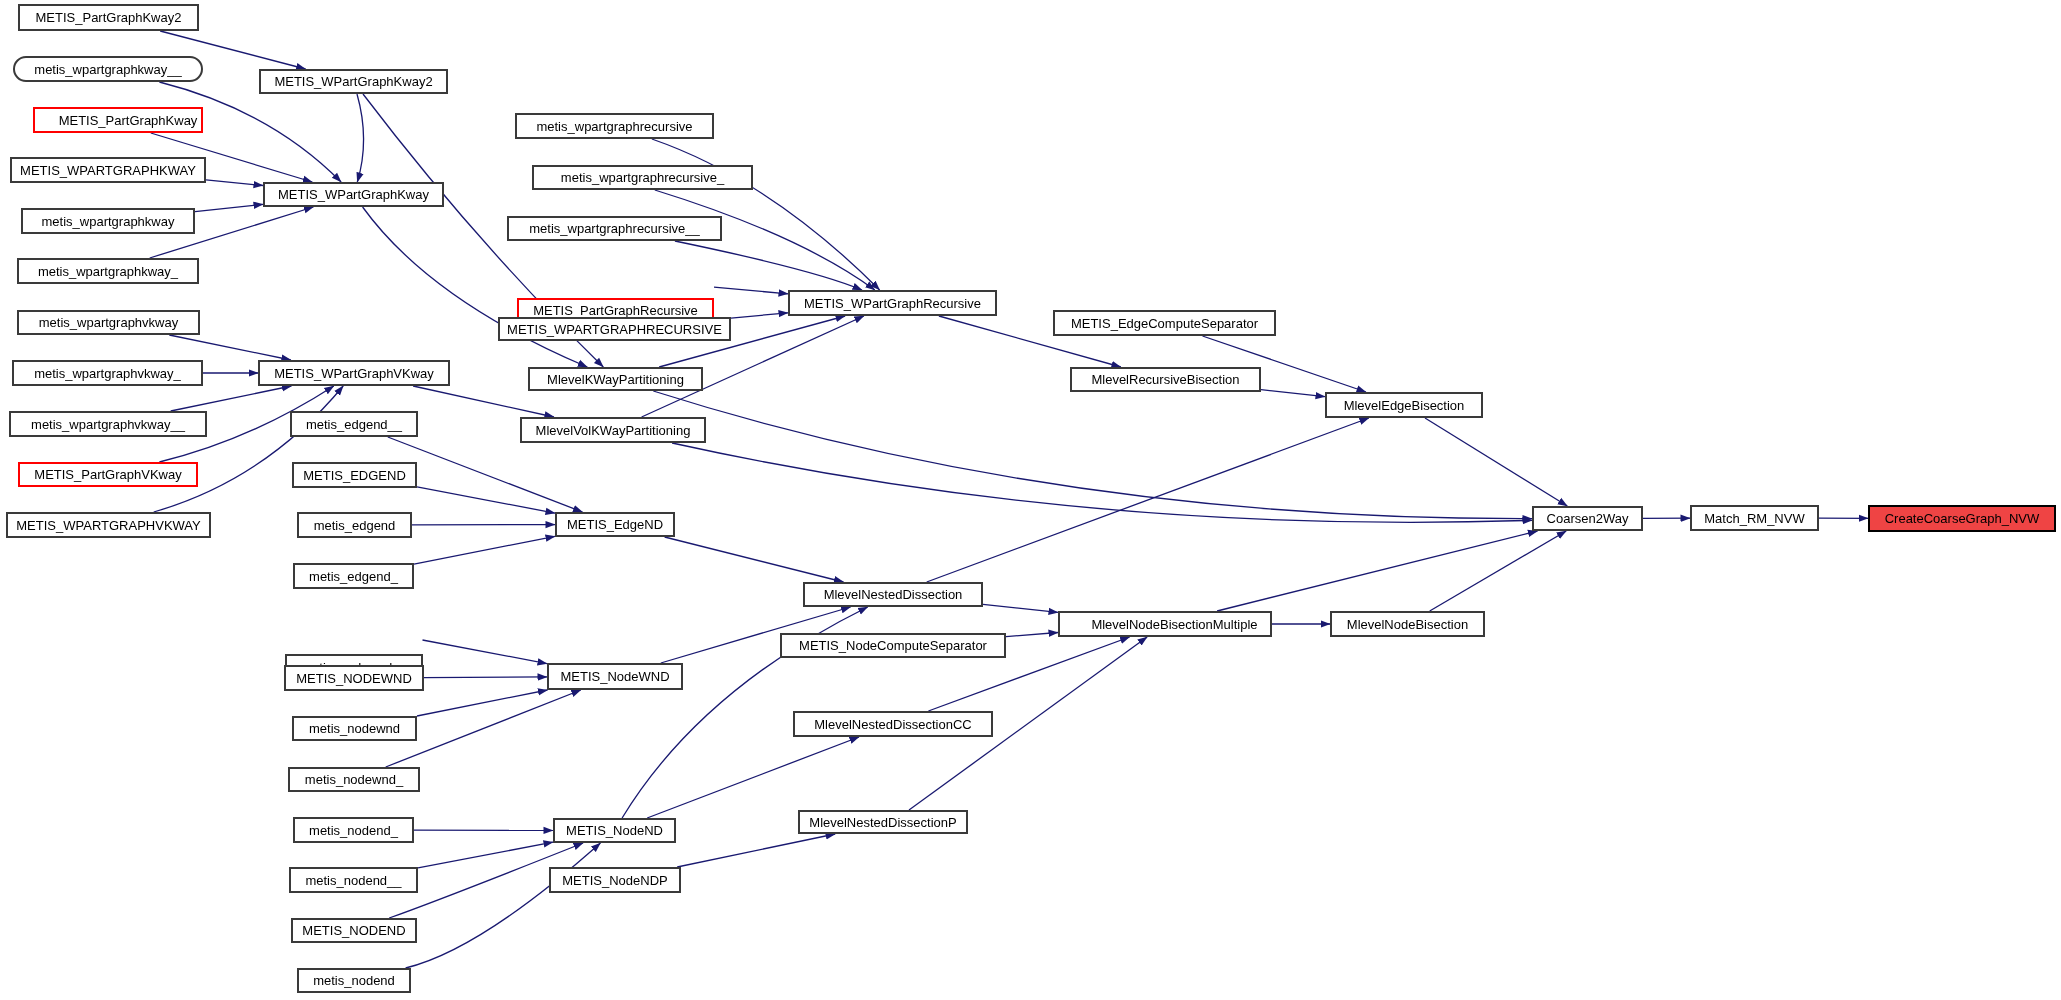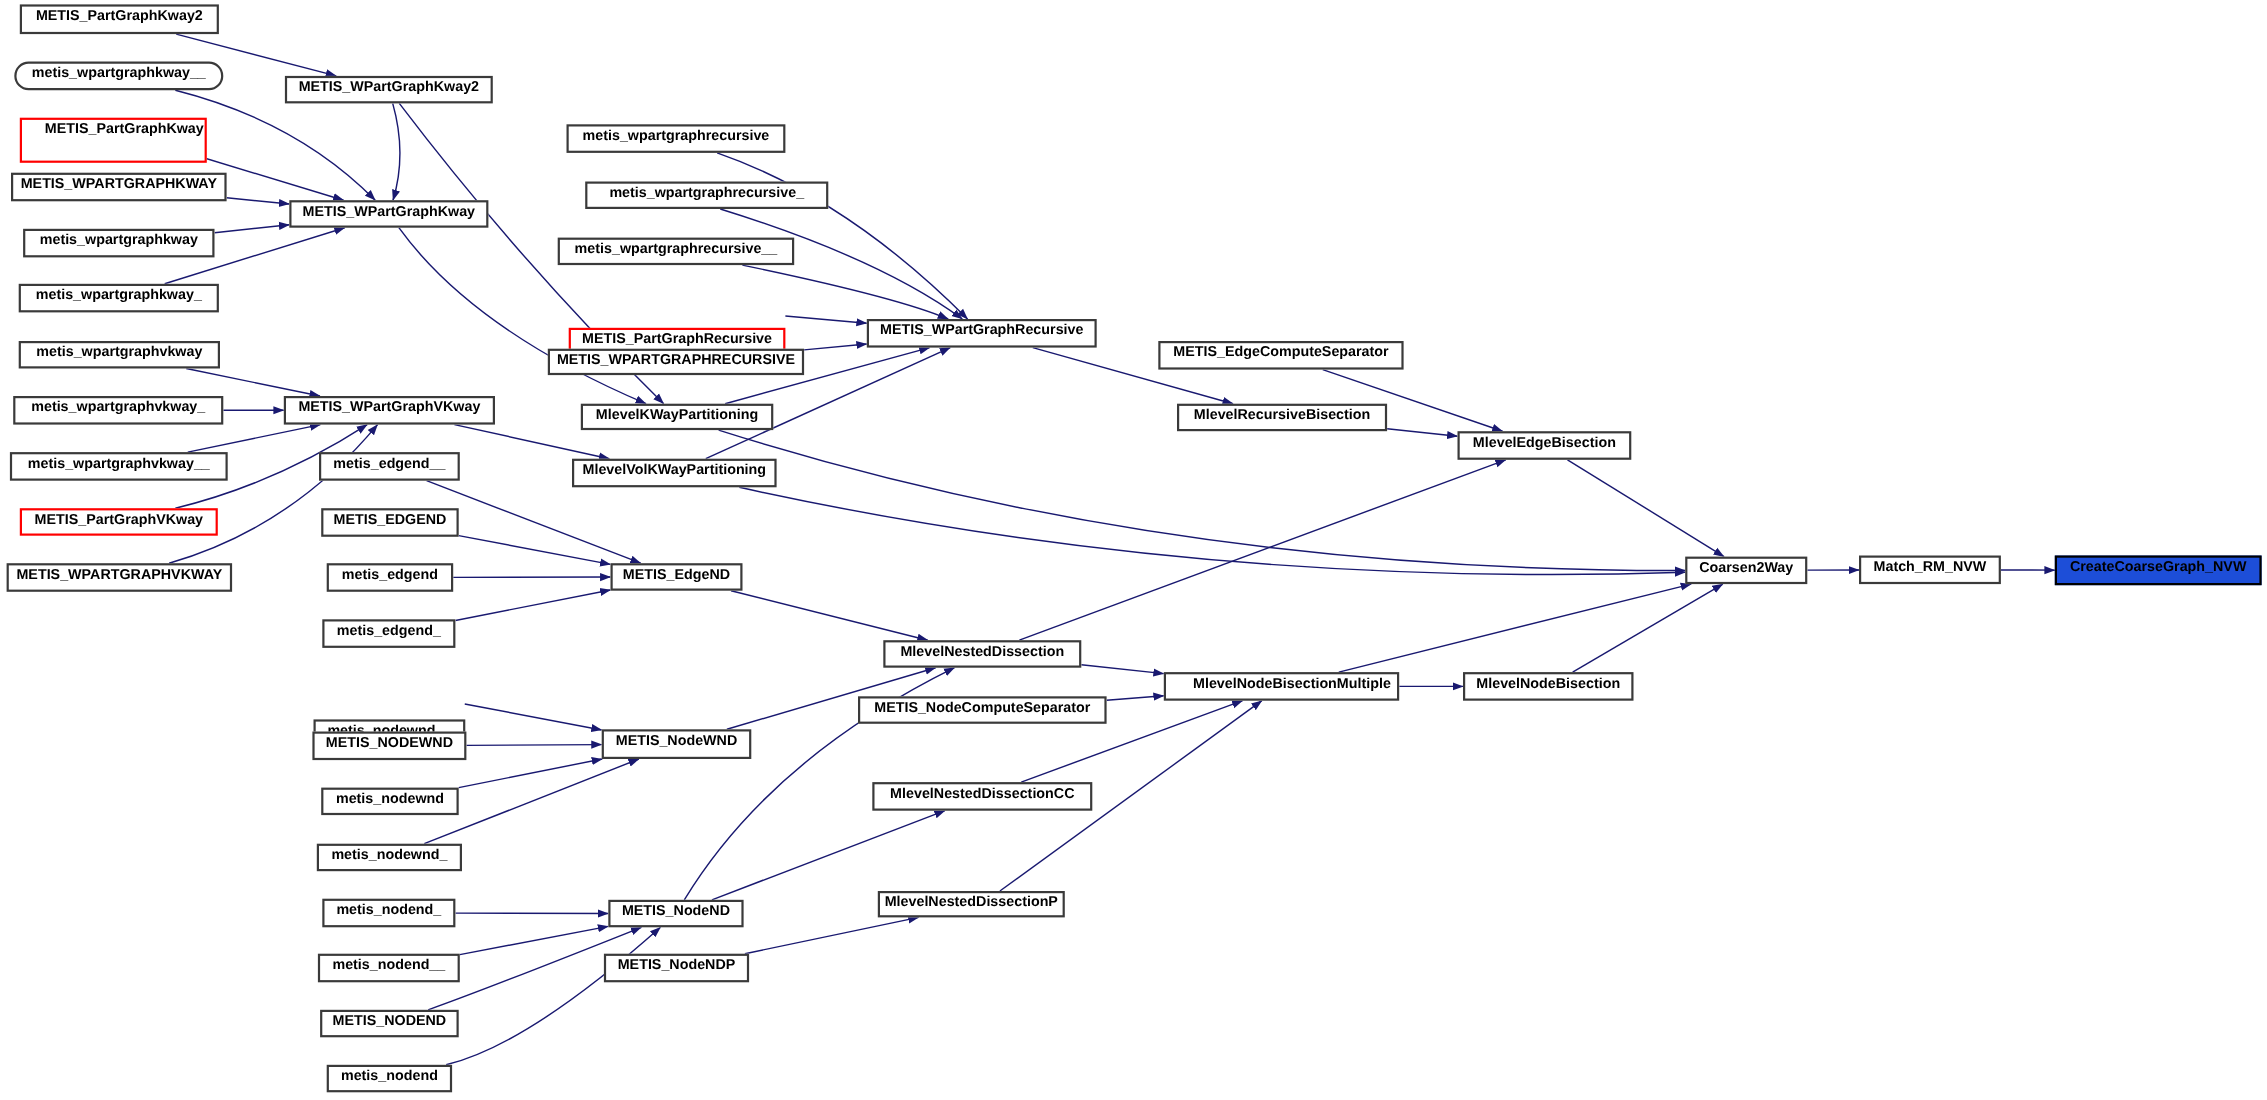--- a/index.html
+++ b/index.html
@@ -5,22 +5,22 @@
   html,body{margin:0;padding:0;}
   body{
     width:2061px;height:1000px;position:relative;background:#ffffff;
     font-family:"Liberation Sans","DejaVu Sans",sans-serif;overflow:hidden;
   }
   #graph{position:absolute;left:0;top:0;width:2061px;height:1000px;}
   #edge-layer{position:absolute;left:0;top:0;z-index:1;}
   .node{
     position:absolute;z-index:2;box-sizing:border-box;
     background:#ffffff;border:2px solid #3a3a3a;
-    display:flex;justify-content:center;
-    font-size:13px;color:#000;white-space:nowrap;cursor:pointer;font-weight:bold;
+    display:flex;align-items:center;justify-content:center;
+    font-size:13px;color:#000;white-space:nowrap;cursor:pointer;
   }
   .node.red{border-color:#ff0000;}
   .node.target{background:#bfbfbf;border-color:#000000;cursor:default;}
   .node span{pointer-events:none;}
 </style>
 </head>
 <body>
 
 <div id="graph">
   <svg id="edge-layer" width="2061" height="1000" viewBox="0 0 2061 1000">
@@ -87,21 +87,21 @@
         <path d="M1272.0,624.0 Q1286.3,624.0 1330.0,624.0" stroke="#191970" stroke-width="1.3" marker-end="url(#arrow)"></path>
       </g>
   </svg>
 
 <div class="node" style="left: 18px; top: 4px; width: 181px; height: 27px;">
       <span>METIS_PartGraphKway2</span>
     </div>
     <div class="node" style="left: 13px; top: 56px; width: 190px; height: 26px; border-radius: 13px;">
       <span>metis_wpartgraphkway__</span>
     </div>
-    <div class="node red" style="left: 18px; top: 107px; width: 170px; height: 41px; border-color: rgb(255, 0, 0); padding-left: 20px;">
+    <div class="node red" style="left: 33px; top: 107px; width: 170px; height: 26px; border-color: rgb(255, 0, 0); padding-left: 20px;">
       <span>METIS_PartGraphKway</span>
     </div>
     <div class="node" style="left: 10px; top: 157px; width: 196px; height: 26px;">
       <span>METIS_WPARTGRAPHKWAY</span>
     </div>
     <div class="node" style="left: 21px; top: 208px; width: 174px; height: 26px;">
       <span>metis_wpartgraphkway</span>
     </div>
     <div class="node" style="left: 17px; top: 258px; width: 182px; height: 26px;">
       <span>metis_wpartgraphkway_</span>
@@ -228,16 +228,16 @@
     </div>
     <div class="node" style="left: 1330px; top: 611px; width: 155px; height: 26px;">
       <span>MlevelNodeBisection</span>
     </div>
     <div class="node" style="left: 1532px; top: 506px; width: 111px; height: 25px;">
       <span>Coarsen2Way</span>
     </div>
     <div class="node" style="left: 1690px; top: 505px; width: 129px; height: 26px;">
       <span>Match_RM_NVW</span>
     </div>
-    <div class="node target" style="left: 1868px; top: 505px; width: 188px; height: 27px; background: #1d4ed8; border-color: rgb(0, 0, 0);">
+    <div class="node target" style="left: 1868px; top: 505px; width: 188px; height: 27px; background: #ef4444; border-color: rgb(0, 0, 0);">
       <span>CreateCoarseGraph_NVW</span>
     </div>
   </div>
 
 </body></html>

